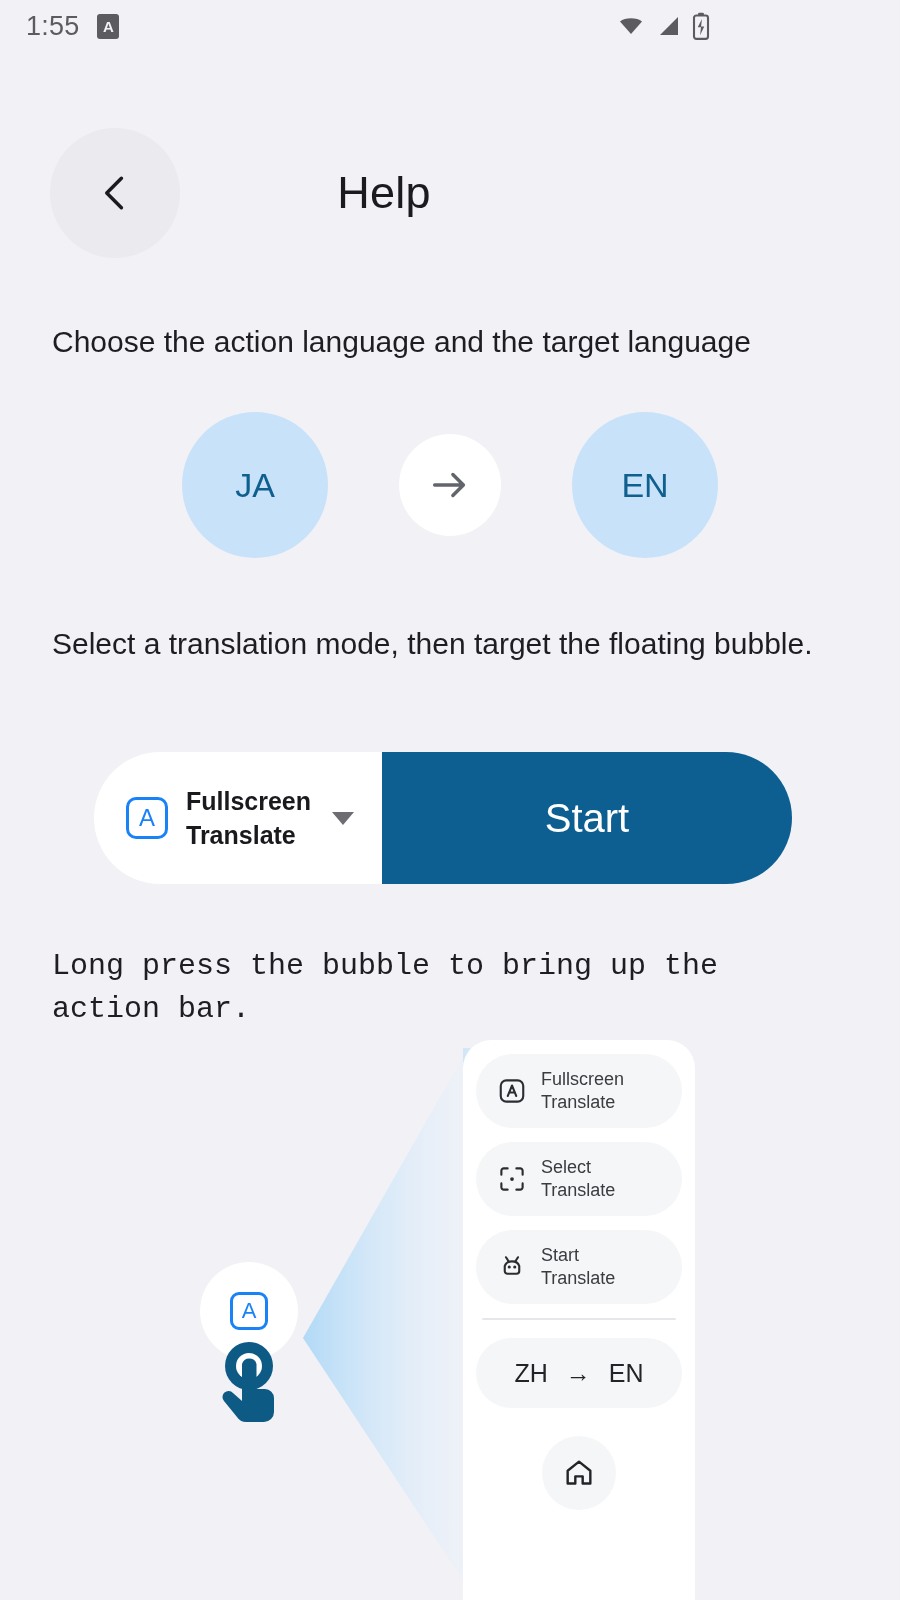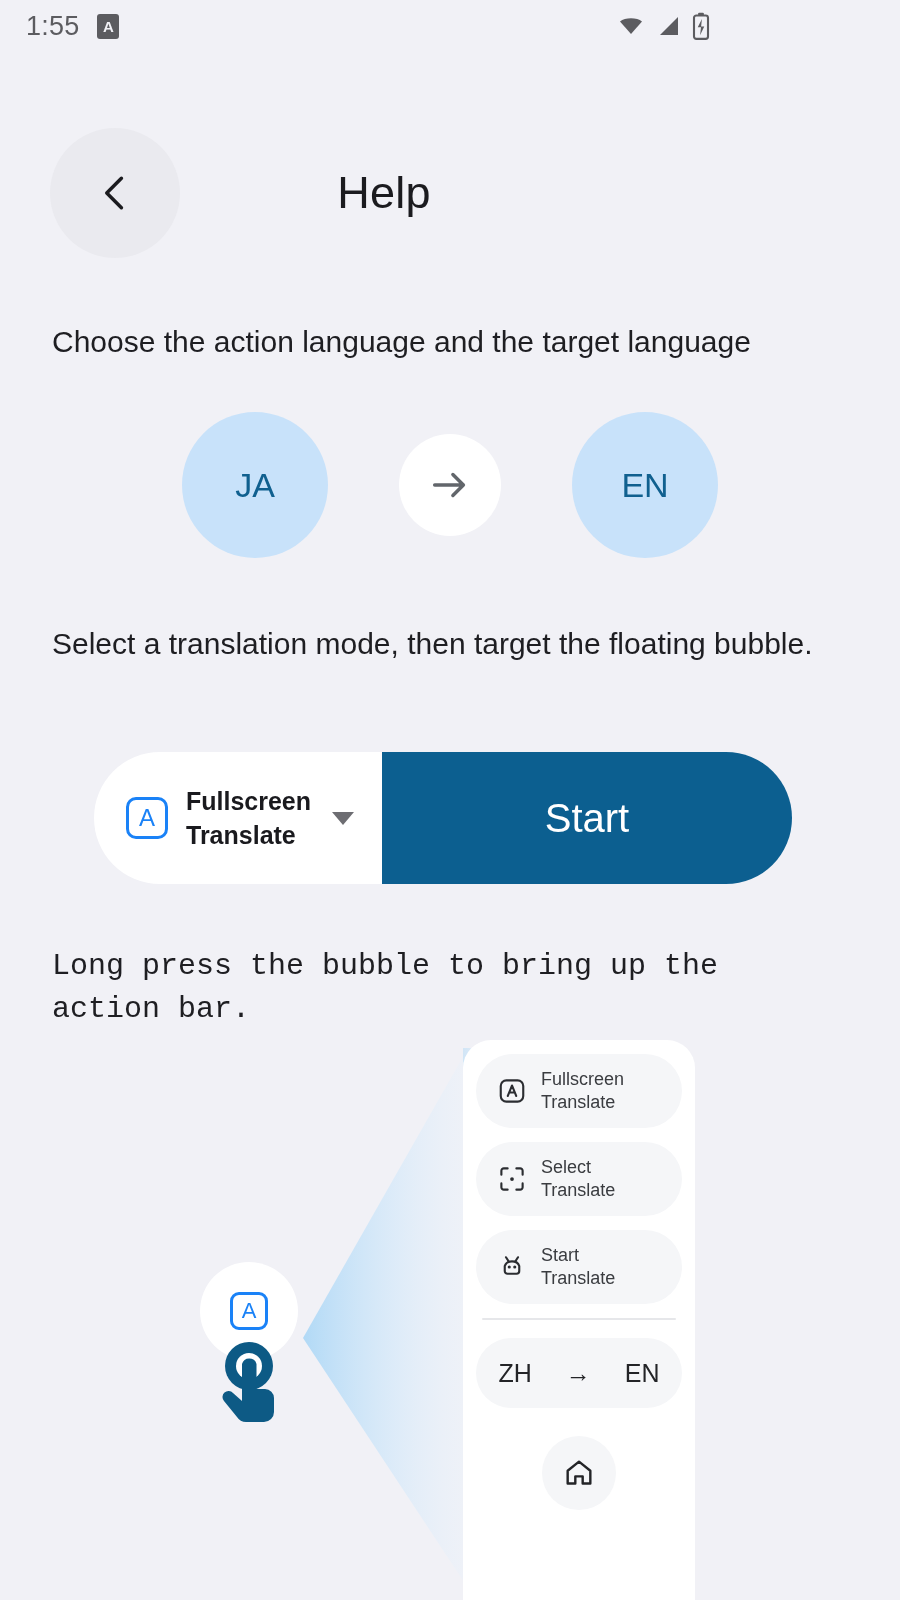--- a/index.html
+++ b/index.html
@@ -163,21 +163,21 @@
   }
   .panel-divider {
     height: 2px; background: #e6e7ea;
     margin: 12px 6px 18px 6px;
     border-radius: 1px;
   }
   .lang-pill {
     height: 70px; background: #f5f6f8;
     border-radius: 35px;
     display: flex; align-items: center; justify-content: center;
-    gap: 34px;
+    gap: 18px;
     font-size: 25px; color: #232427;
     cursor: pointer;
   }
   .home-btn-wrap {
     margin-top: 28px;
     display: flex; justify-content: center;
   }
   .home-btn {
     width: 74px; height: 74px; border-radius: 50%;
     background: #f5f6f8;

